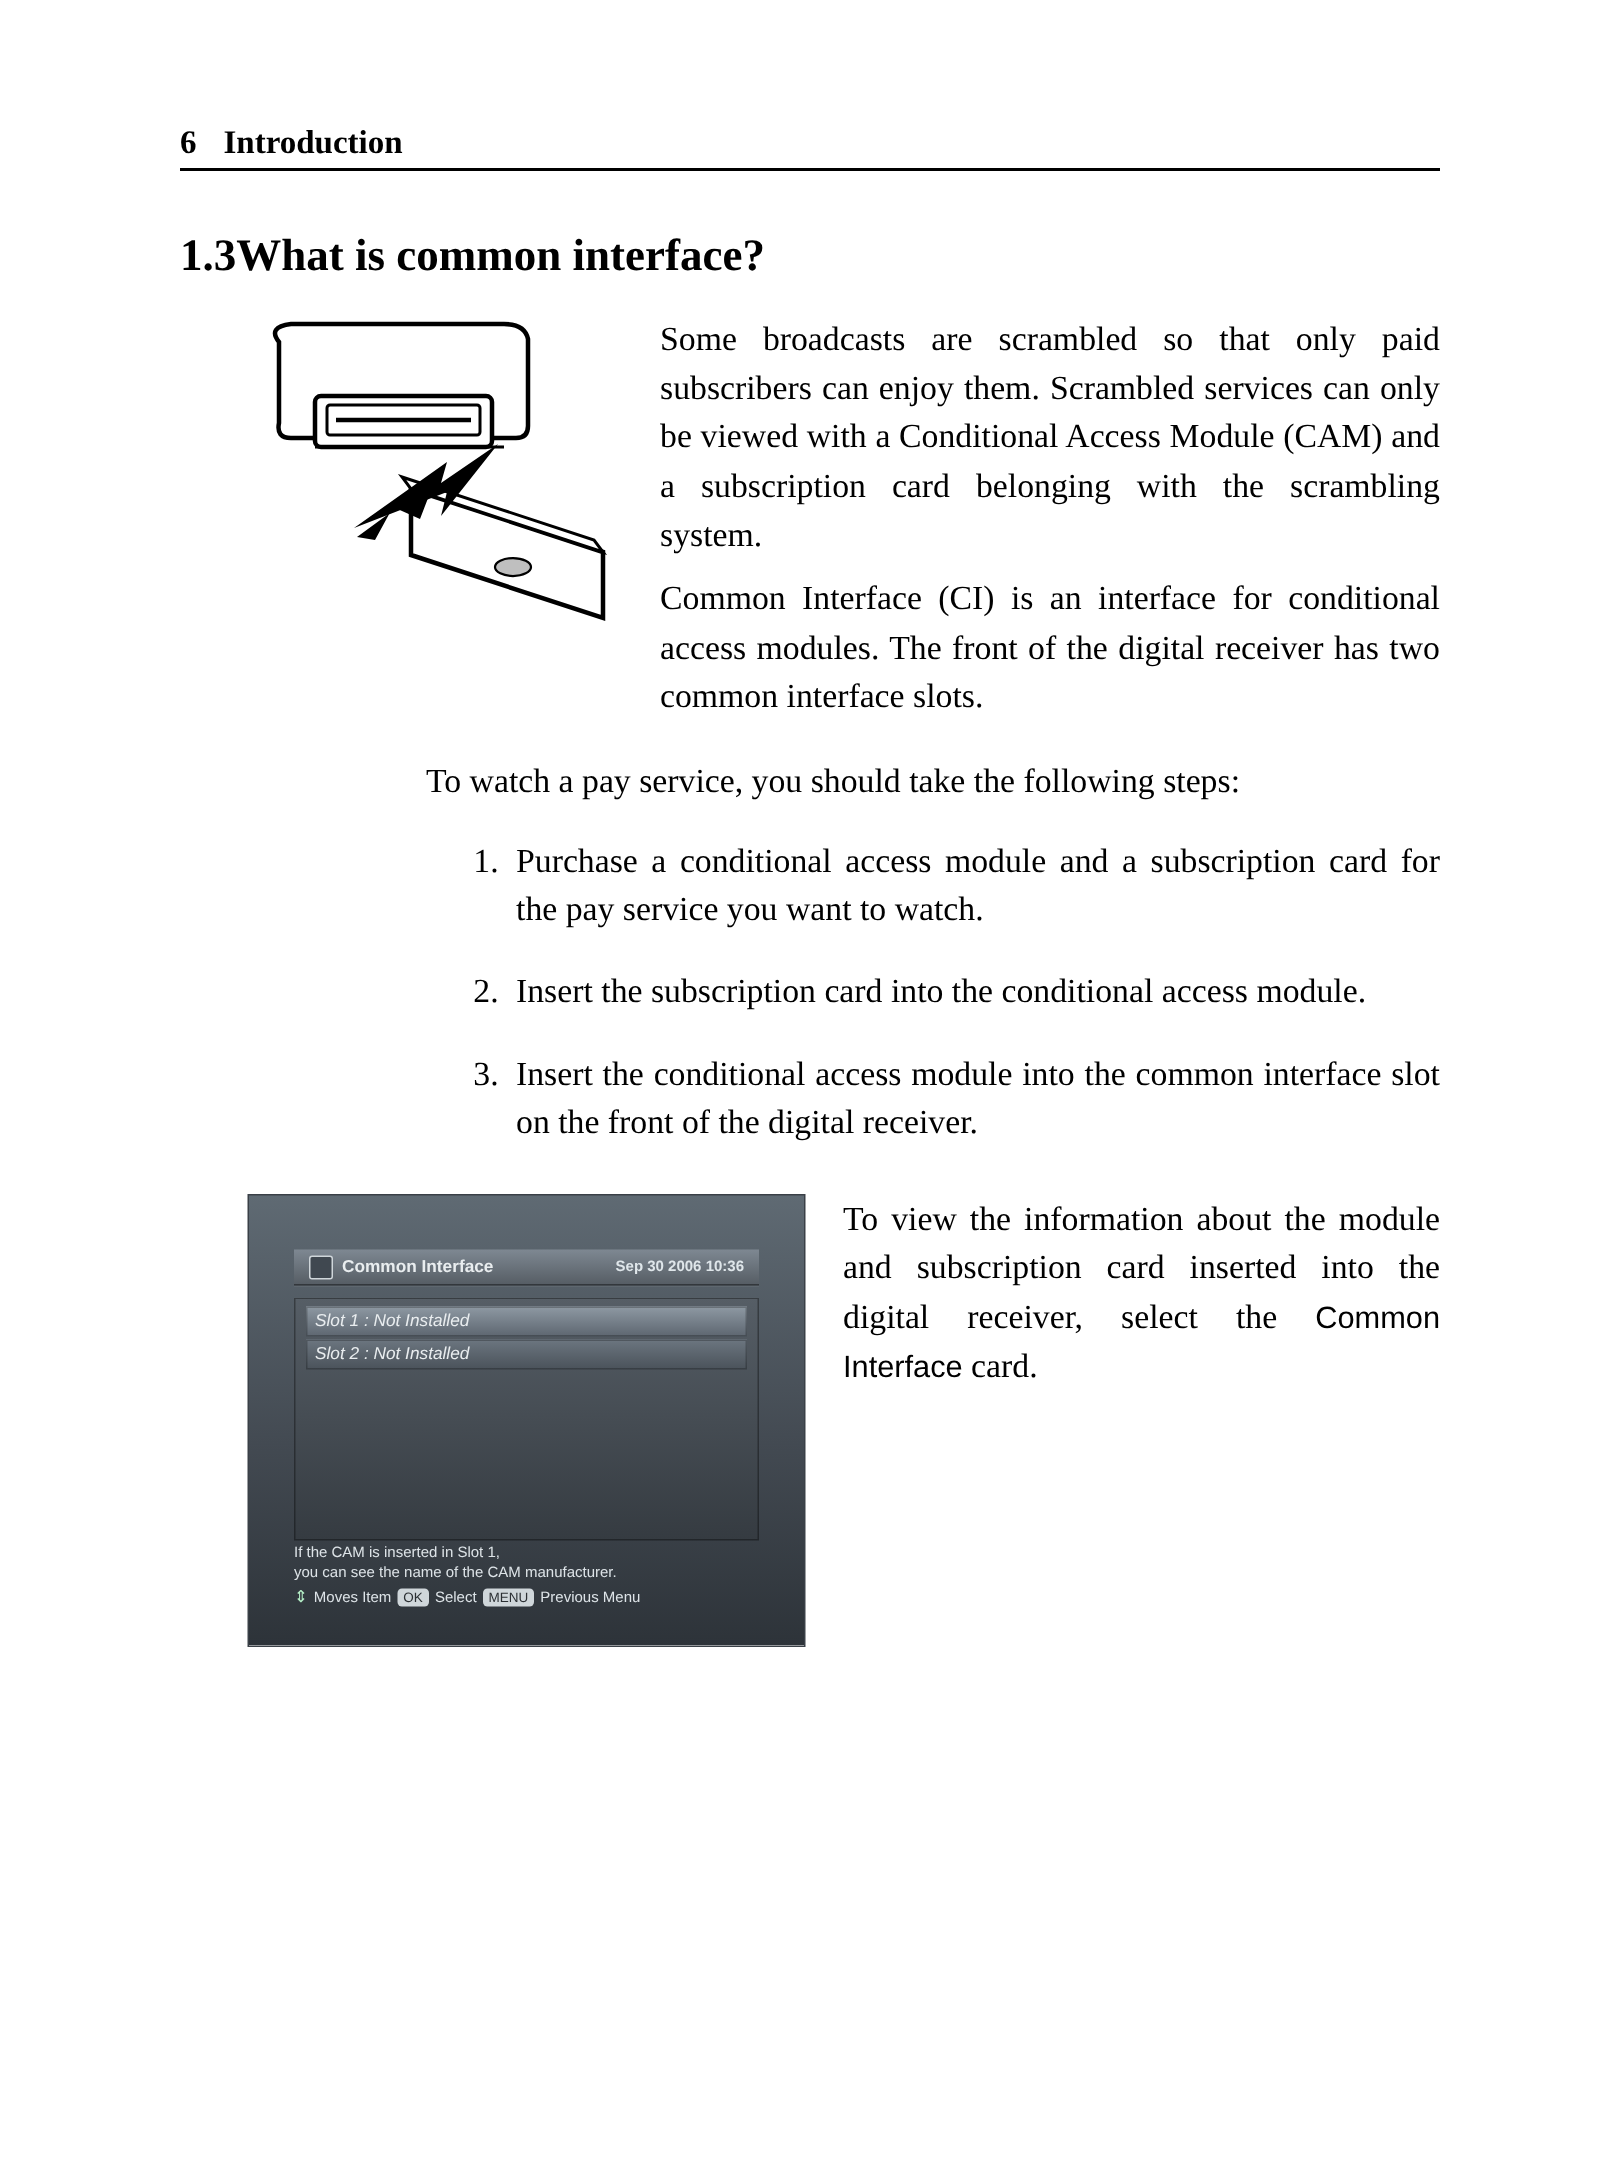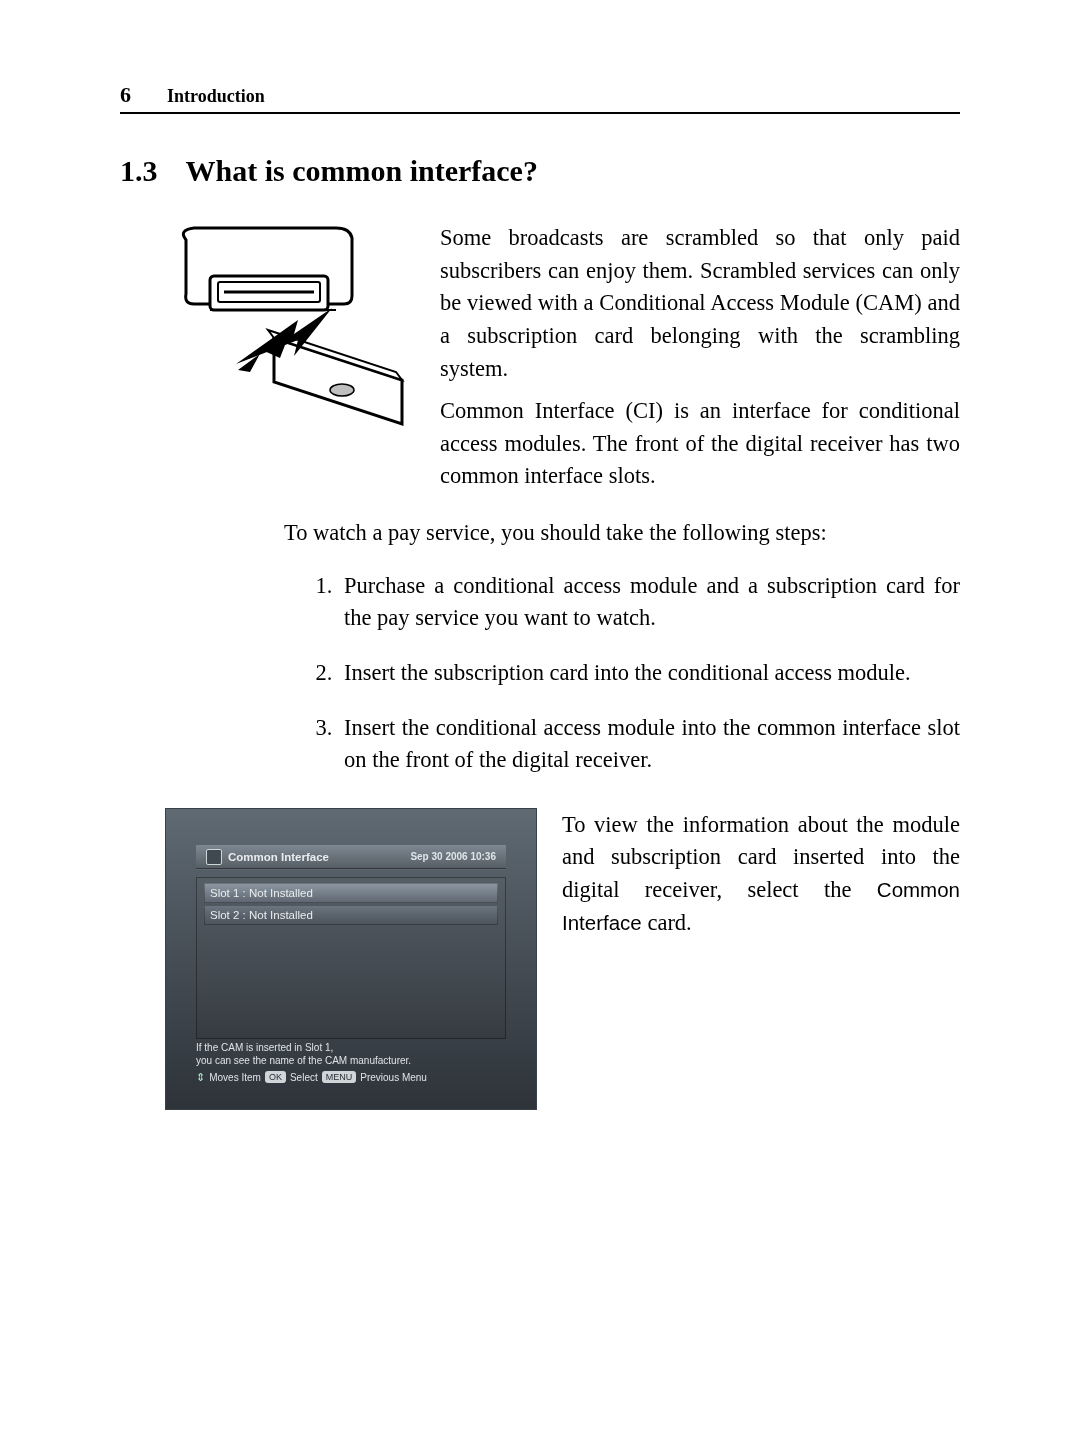--- a/index.html
+++ b/index.html
@@ -24,30 +24,28 @@
     gap: 18px;
     border-bottom: 2px solid #000;
     padding-bottom: 4px;
     margin-bottom: 40px;
     font-weight: bold;
   }
   .running-head .page-num {
     font-size: 22px;
   }
   .running-head .chapter {
-    font-size: 18px;
-    margin-left: 18px;
+    font-size: 22px;
   }
   .section-title {
     display: flex;
     align-items: baseline;
-    gap: 28px;
     font-weight: bold;
     font-size: 30px;
-    margin-bottom: 34px;
+    margin-bottom: 22px;
   }
   .intro-block {
     display: flex;
     align-items: flex-start;
     gap: 24px;
     margin-bottom: 14px;
     justify-content: space-between;
   }
   .device-figure {
     width: 250px;
@@ -117,20 +115,21 @@
     display:inline-flex; width:14px; height:14px; margin-right:6px;
     background:#404850; border:1px solid #cfd6da; border-radius:2px;
   }
   .tv-screenshot .title-bar .left { display:flex; align-items:center; }
   .tv-screenshot .title-bar .right { font-weight: bold; font-size:10px; color:#dfe6ea; }
   .tv-screenshot .slot-list {
     position:absolute; left:30px; right:30px; top:68px; bottom:70px;
     background: linear-gradient(180deg,#565e66,#353b41);
     box-shadow: inset 0 0 0 1px rgba(0,0,0,.35);
     padding: 6px 8px;
+    font-style: italic;
   }
   .tv-screenshot .slot-row {
     height:20px; display:flex; align-items:center;
     background: linear-gradient(180deg,#6c7680,#4a525a);
     margin-bottom:2px; padding:0 6px;
     box-shadow: inset 0 0 0 1px rgba(0,0,0,.25);
   }
   .tv-screenshot .slot-row.selected {
     background: linear-gradient(180deg,#8e99a3,#5d6670);
   }

